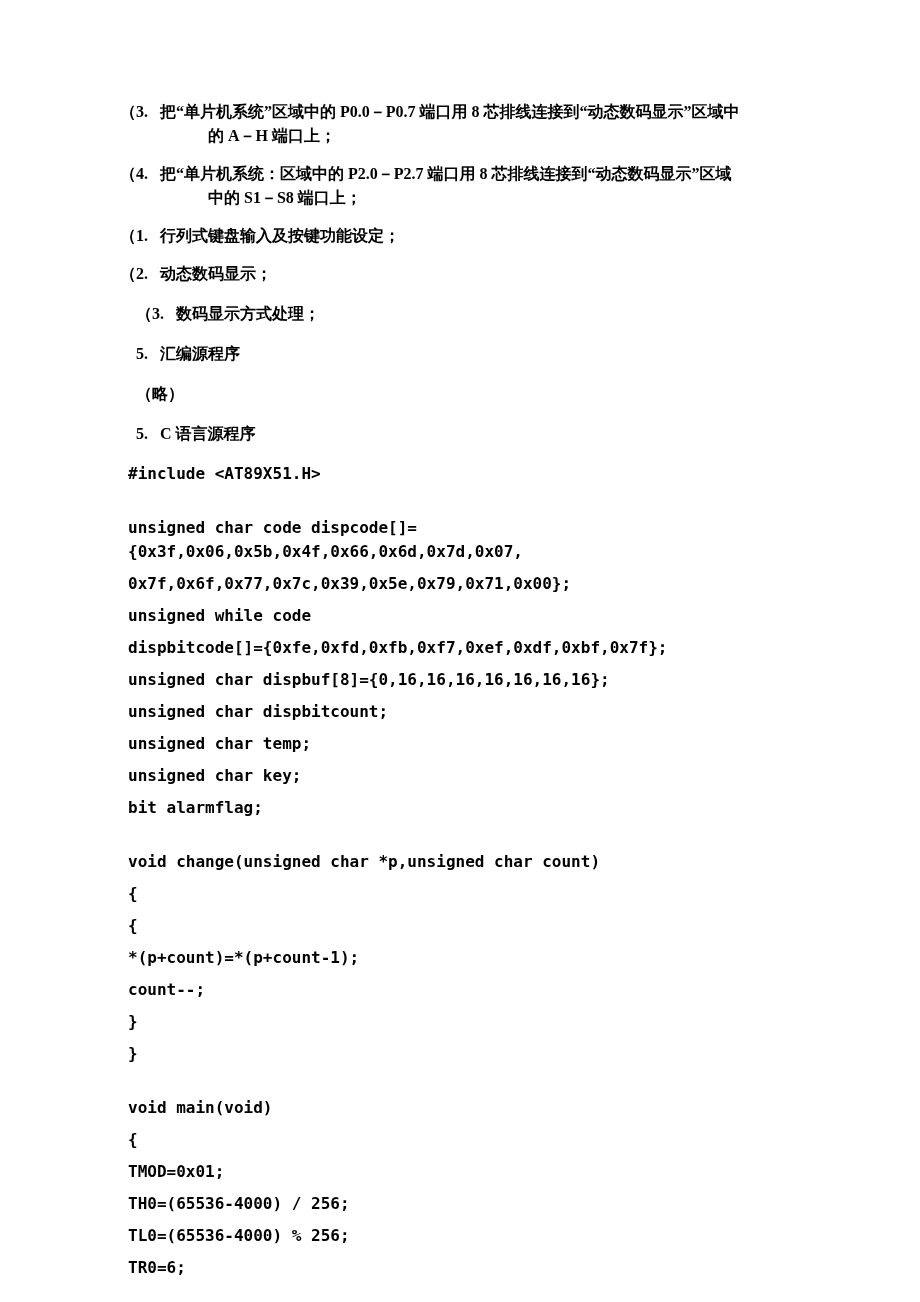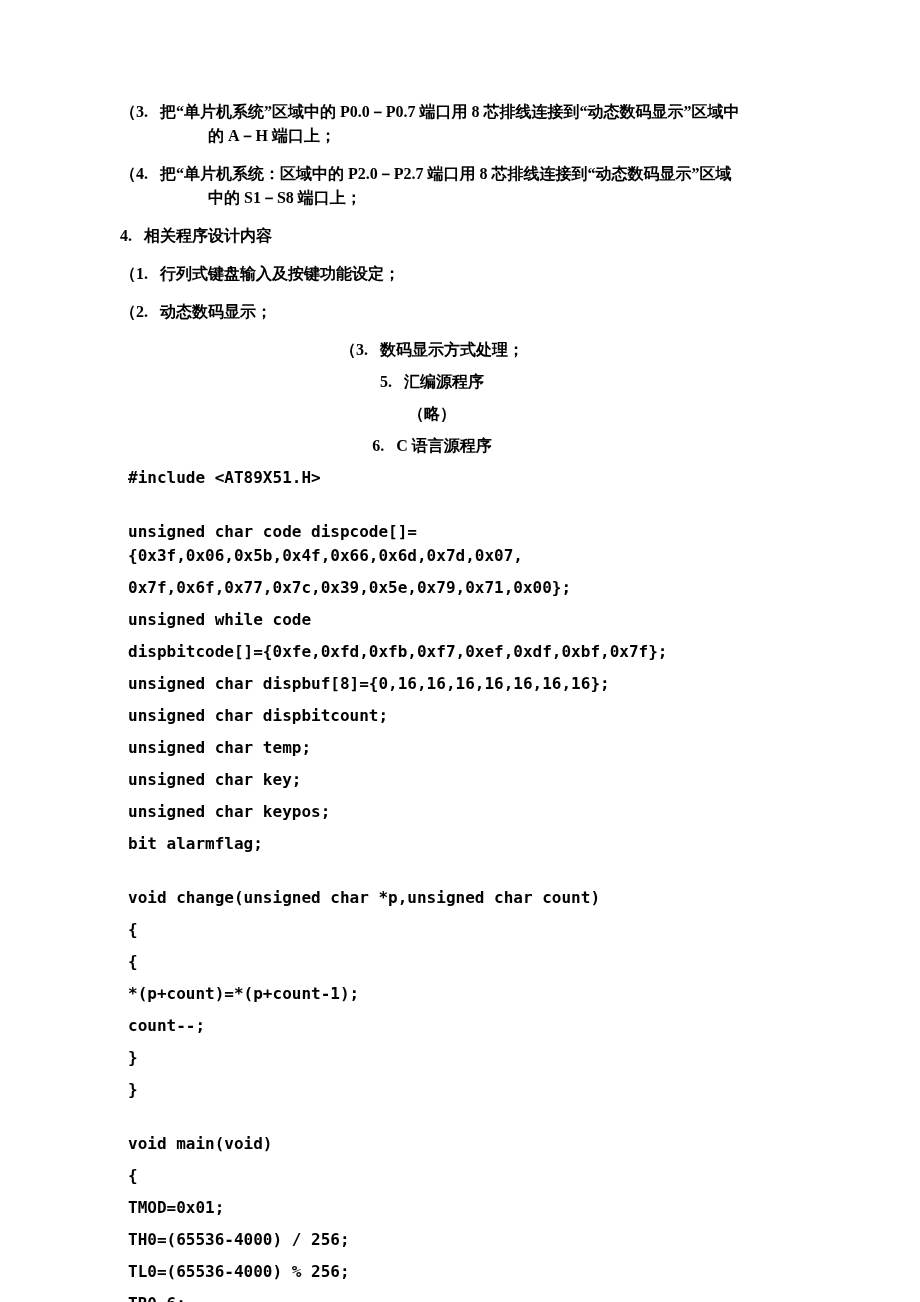--- a/index.html
+++ b/index.html
@@ -20,64 +20,61 @@
   }
   .para {
     margin: 0 0 14px 0;
     white-space: pre-wrap;
   }
   .indent-hang2 {
     padding-left: 5.5em;
     text-indent: -5.5em;
   }
   .tight {
-    margin: 8px;
-    text-align: center;
+    margin: 16px;
   }
   .code {
     font-family: "SimSun", "宋体", monospace;
     white-space: pre-wrap;
     margin: 8px;
   }
   .spacer {
     height: 14px;
   }
 </style>
 </head>
 <body>
 
 <div class="page">
 
   <p class="para indent-hang2">（3.   把“单片机系统”区域中的 P0.0－P0.7 端口用 8 芯排线连接到“动态数码显示”区域中的 A－H 端口上；</p>
 
   <p class="para indent-hang2">（4.   把“单片机系统：区域中的 P2.0－P2.7 端口用 8 芯排线连接到“动态数码显示”区域中的 S1－S8 端口上；</p>
 
-  <p class="para">4.   相关程序设计内容</p>
 
   <p class="para">（1.   行列式键盘输入及按键功能设定；</p>
 
   <p class="para">（2.   动态数码显示；</p>
 
   <p class="para tight">（3.   数码显示方式处理；</p>
   <p class="para tight">5.   汇编源程序</p>
   <p class="para tight">（略）</p>
-  <p class="para tight">6.   C 语言源程序</p>
+  <p class="para tight">5.   C 语言源程序</p>
   <p class="code">#include &lt;AT89X51.H&gt;</p>
 
   <div class="spacer"></div>
 
   <p class="code">unsigned char code dispcode[]={0x3f,0x06,0x5b,0x4f,0x66,0x6d,0x7d,0x07,</p>
   <p class="code">0x7f,0x6f,0x77,0x7c,0x39,0x5e,0x79,0x71,0x00};</p>
   <p class="code">unsigned while code</p>
   <p class="code">dispbitcode[]={0xfe,0xfd,0xfb,0xf7,0xef,0xdf,0xbf,0x7f};</p>
   <p class="code">unsigned char dispbuf[8]={0,16,16,16,16,16,16,16};</p>
   <p class="code">unsigned char dispbitcount;</p>
   <p class="code">unsigned char temp;</p>
   <p class="code">unsigned char key;</p>
-  <p class="code">unsigned char keypos;</p>
   <p class="code">bit alarmflag;</p>
 
   <div class="spacer"></div>
 
   <p class="code">void change(unsigned char *p,unsigned char count)</p>
   <p class="code">{</p>
   <p class="code">{</p>
   <p class="code">*(p+count)=*(p+count-1);</p>
   <p class="code">count--;</p>
   <p class="code">}</p>

